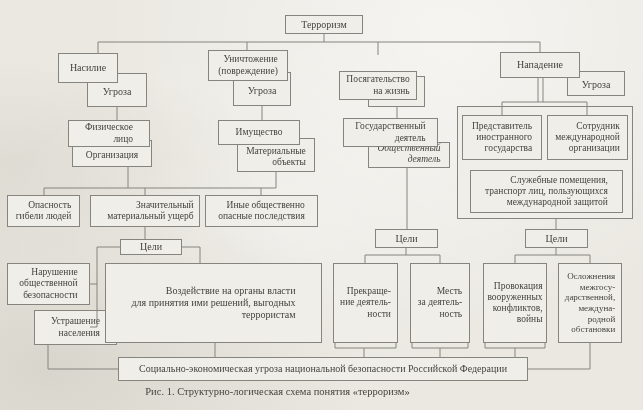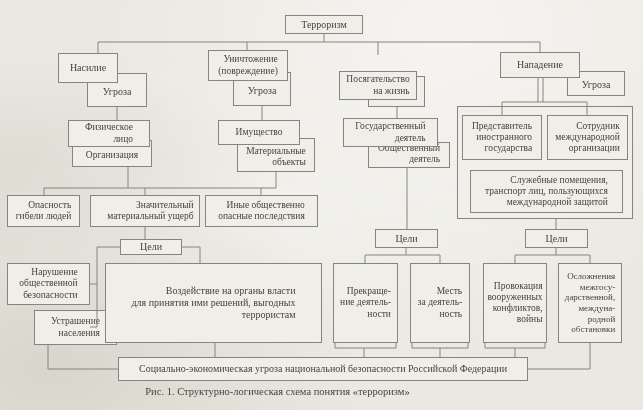--- a/index.html
+++ b/index.html
@@ -41,21 +41,21 @@
   #ugroza-unichtozhenie{left:233px;top:72px;width:58px;height:34px;font-size:10px;align-items:flex-end;padding-bottom:8px;}
   #posyagatelstvo{left:339px;top:71px;width:78px;height:29px;}
   #ugroza-posyagatelstvo{left:368px;top:76px;width:57px;height:31px;font-size:10px;align-items:flex-end;padding-bottom:7px;}
   #napadenie{left:500px;top:52px;width:80px;height:26px;font-size:10px;}
   #ugroza-napadenie{left:567px;top:71px;width:58px;height:25px;font-size:10px;align-items:flex-end;padding-bottom:4px;}
   #fizicheskoe-lico{left:68px;top:120px;width:82px;height:27px;}
   #organizaciya{left:72px;top:140px;width:80px;height:27px;align-items:flex-end;padding-bottom:5px;}
   #imushchestvo{left:218px;top:120px;width:82px;height:25px;}
   #materialnye-objekty{left:237px;top:138px;width:78px;height:34px;align-items:flex-end;padding-bottom:3px;}
   #gosudarstvenny-deyatel{left:343px;top:118px;width:95px;height:29px;}
-  #obshchestvenny-deyatel{left:368px;top:142px;width:82px;height:26px;align-items:flex-end;padding-bottom:2px;}
+  #obshchestvenny-deyatel{left:368px;top:142px;width:82px;height:26px;align-items:flex-end;padding-bottom:2px;font-style:italic;}
   #group-box{left:457px;top:106px;width:176px;height:113px;}
   #predstavitel{left:462px;top:115px;width:80px;height:45px;}
   #sotrudnik{left:547px;top:115px;width:81px;height:45px;}
   #sluzhebnye{left:470px;top:170px;width:153px;height:43px;}
   #opasnost{left:7px;top:195px;width:73px;height:32px;}
   #znachitelny-ushcherb{left:90px;top:195px;width:110px;height:32px;padding-left:13px;}
   #inye-posledstviya{left:205px;top:195px;width:113px;height:32px;}
   #celi-1{left:120px;top:239px;width:62px;height:16px;font-size:10px;}
   #narushenie{left:7px;top:263px;width:83px;height:42px;}
   #ustrashenie{left:7px;top:310px;width:83px;height:35px;margin-left:27px;}

